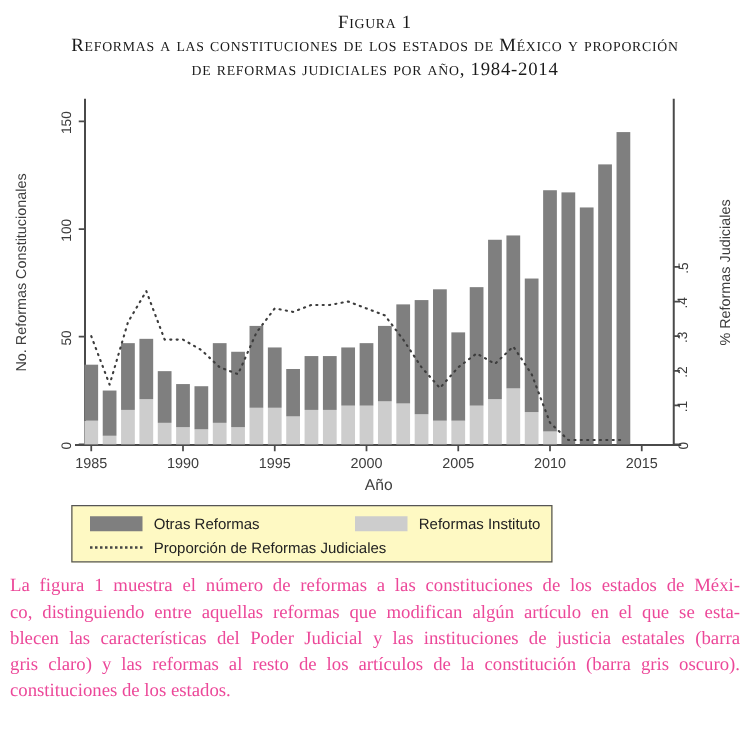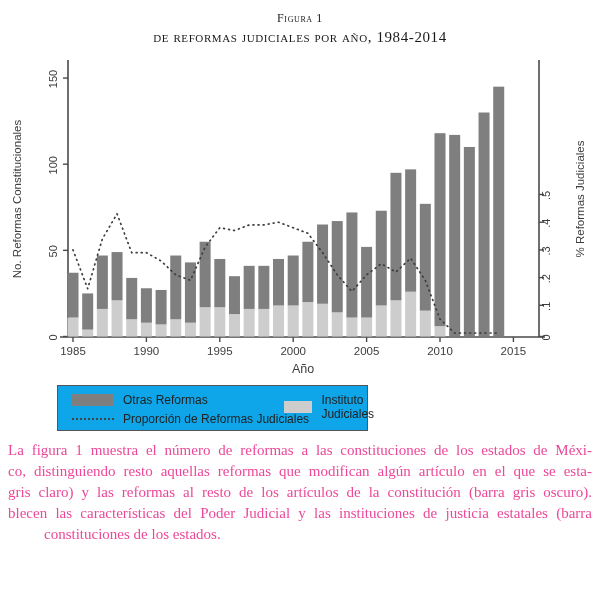--- a/index.html
+++ b/index.html
@@ -1,39 +1,40 @@
 <!DOCTYPE html>
 <html><head>
 <meta charset="utf-8">
 <style>
   html,body{margin:0;padding:0;background:#ffffff;}
   body{width:600px;height:593px;overflow:hidden;font-family:"Liberation Serif",serif;color:#111;}
   .title-block{padding-top:9px;text-align:center;font-variant:small-caps;color:#1a1a1a;}
-  .title-line1{font-size:12px;letter-spacing:.6px;line-height:19px;}
+  .title-line1{font-size:15px;letter-spacing:.6px;line-height:19px;}
   .title-line2,.title-line3{font-size:15px;letter-spacing:.6px;line-height:19px;}
   .chart-wrap{position:relative;width:600px;height:330px;margin-top:2px;}
   svg text{font-family:"Liberation Sans","DejaVu Sans",sans-serif;fill:#3d3d3d;}
-  .legend-box{box-sizing:border-box;width:311px;height:46px;margin:6px 0 0 57px;border:1.5px solid #555;position:relative;background:#0ea5e9;}
+  .legend-box{box-sizing:border-box;width:385px;height:46px;margin:6px 0 0 57px;border:1.5px solid #555;position:relative;background:#fef9c3;}
   .legend-item{position:absolute;display:flex;align-items:center;font-family:"Liberation Sans","DejaVu Sans",sans-serif;font-size:12px;color:#222;}
   .li-1{left:14px;top:7px;}
   .li-2{left:226px;top:7px;}
   .li-3{left:14px;top:26px;justify-content:center;}
   .swatch{width:42px;height:12px;margin-right:9px;}
   .swatch-dark{background:#7f7f7f;}
   .swatch-light{background:#cdcdcd;}
   .swatch-dotted{width:42px;height:0;border-top:2px dotted #444;margin-right:9px;}
   .caption{margin:9px 8px 0 8px;font-size:15px;line-height:21px;color:#ec4899;}
   .cap-line{text-align:justify;text-align-last:justify;}
-  .cap-line:last-child{text-align-last:left;margin-left:36px;}
+  .cap-line:last-child{text-align-last:left;}
 </style>
 </head>
 <body>
 
 <div class="title-block">
   <div class="title-line1">Figura 1</div>
+  <div class="title-line2">Reformas a las constituciones de los estados de México y proporción</div>
   <div class="title-line3">de reformas judiciales por año, 1984-2014</div>
 </div>
 
 <div class="chart-wrap">
   <svg width="600" height="330" viewBox="0 0 600 330">
     <g id="gen">
         <line x1="60" y1="288" x2="545" y2="288" stroke="#4a4a4a" stroke-width="1.6"></line>
         <line x1="68" y1="11" x2="68" y2="288" stroke="#4a4a4a" stroke-width="1.6"></line>
         <line x1="539" y1="11" x2="539" y2="288" stroke="#4a4a4a" stroke-width="1.6"></line>
         <line x1="63" y1="287.5" x2="68" y2="287.5" stroke="#4a4a4a" stroke-width="1.4"></line>
@@ -134,27 +135,27 @@
   </svg>
 </div>
 
 <div class="legend-box">
   <div class="legend-item li-1">
     <span class="swatch swatch-dark"></span>
     <span>Otras Reformas</span>
   </div>
   <div class="legend-item li-2">
     <span class="swatch swatch-light"></span>
-    <span>Instituto Judiciales</span>
+    <span>Reformas Instituto</span>
   </div>
   <div class="legend-item li-3">
     <span class="swatch-dotted"></span>
     <span>Proporción de Reformas Judiciales</span>
   </div>
 </div>
 
 <div class="caption">
   <div class="cap-line">La figura 1 muestra el número de reformas a las constituciones de los estados de Méxi-</div>
-  <div class="cap-line">co, distinguiendo resto aquellas reformas que modifican algún artículo en el que se esta-</div>
+  <div class="cap-line">co, distinguiendo entre aquellas reformas que modifican algún artículo en el que se esta-</div>
+  <div class="cap-line">blecen las características del Poder Judicial y las instituciones de justicia estatales (barra</div>
   <div class="cap-line">gris claro) y las reformas al resto de los artículos de la constitución (barra gris oscuro).</div>
-  <div class="cap-line">blecen las características del Poder Judicial y las instituciones de justicia estatales (barra</div>
   <div class="cap-line">constituciones de los estados.</div>
 </div>
 
 </body></html>

